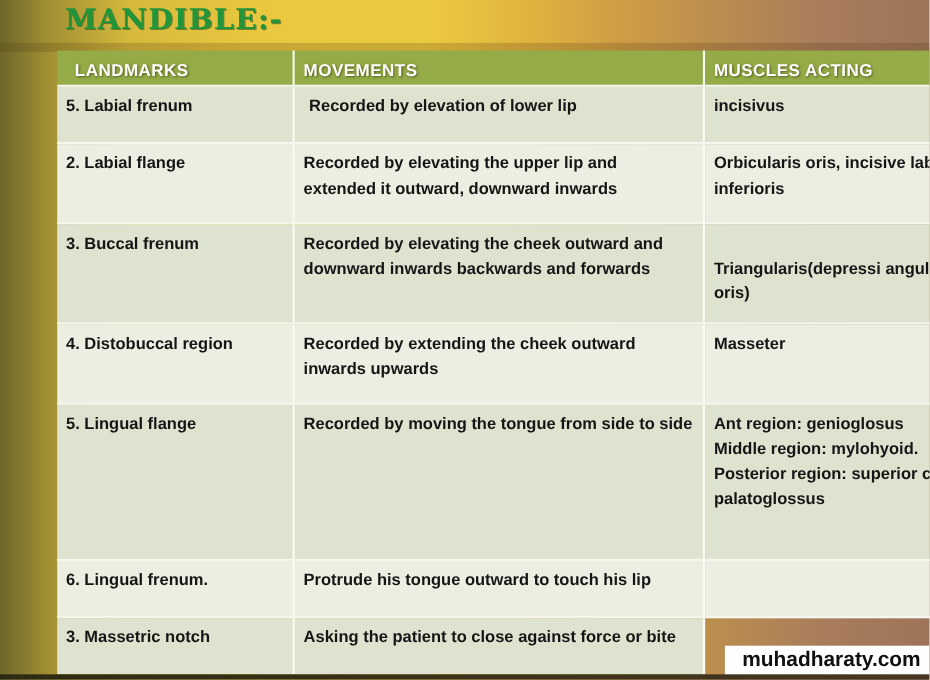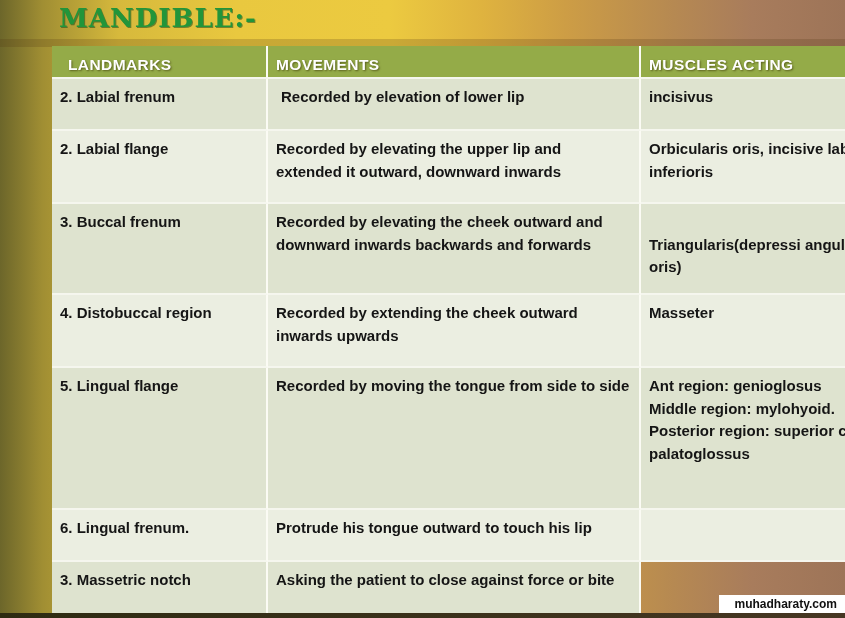--- a/index.html
+++ b/index.html
@@ -30,41 +30,41 @@
   .header-row .cell{
     background:#94ab48;color:#ffffff;font-size:15.5px;letter-spacing:0.4px;
     text-shadow:1px 1px 2px rgba(70,70,15,0.75);padding-top:7px;
   }
   .header-row .c1{padding-left:16px;}
   .trow.odd .cell{background:#dee3cf;}
   .trow.even .cell{background:#ebeee1;}
   .trow:last-child .cell{border-bottom:none;}
   .watermark{
     position:absolute;right:0;bottom:4px;background:#ffffff;
-    padding:2px 8px 3px 16px;font-weight:bold;font-size:12px;color:#101010;
+    padding:2px 8px 3px 16px;font-weight:bold;font-size:19px;color:#101010;
   }
 </style>
 </head>
 <body>
 
 <div class="slide">
   <div class="band-shadow"></div>
 
   <div class="page-title">MANDIBLE:-</div>
 
   <div class="table">
 
     <div class="trow header-row" style="height:33px">
       <div class="cell c1">LANDMARKS</div>
       <div class="cell c2">MOVEMENTS</div>
       <div class="cell c3">MUSCLES ACTING</div>
     </div>
 
     <div class="trow odd" style="height:52px">
-      <div class="cell c1">2. Labial frenum</div>
+      <div class="cell c1">5. Labial frenum</div>
       <div class="cell c2 indent">Recorded by elevation of lower lip</div>
       <div class="cell c3">incisivus</div>
     </div>
 
     <div class="trow even" style="height:73px">
       <div class="cell c1">2. Labial flange</div>
       <div class="cell c2">Recorded by elevating the upper lip and extended it outward, downward inwards</div>
       <div class="cell c3">Orbicularis oris, incisive labii inferioris</div>
     </div>
 

